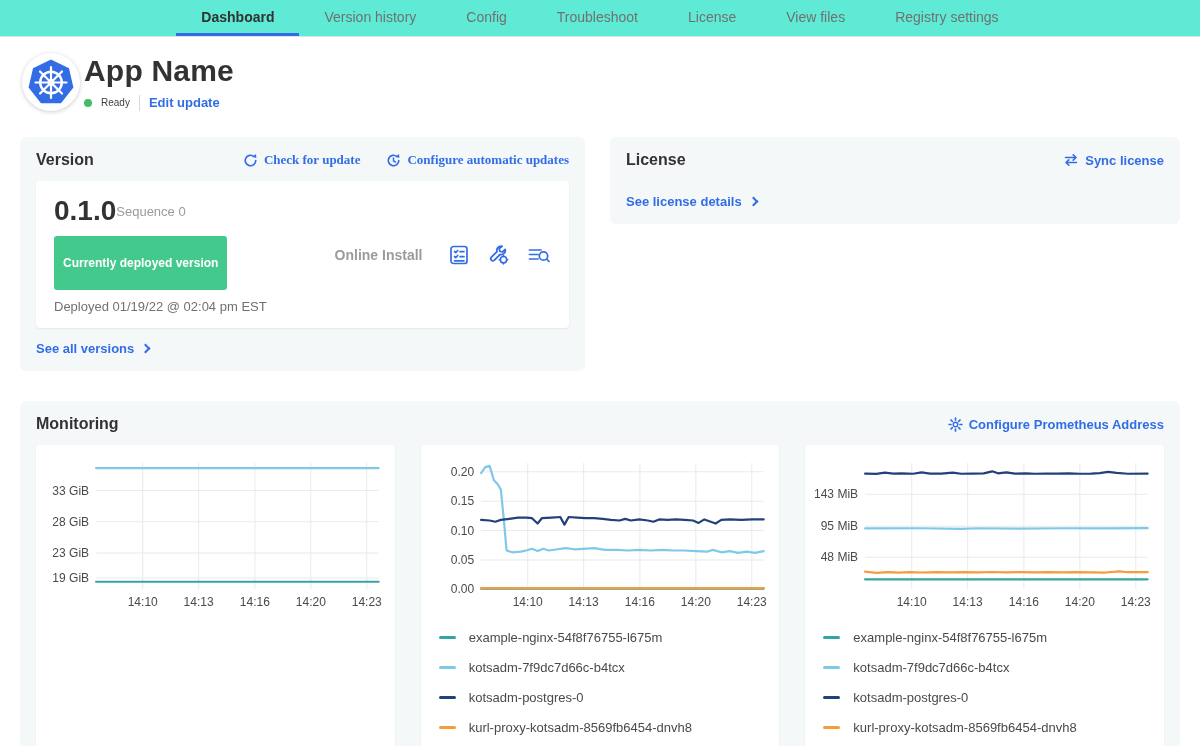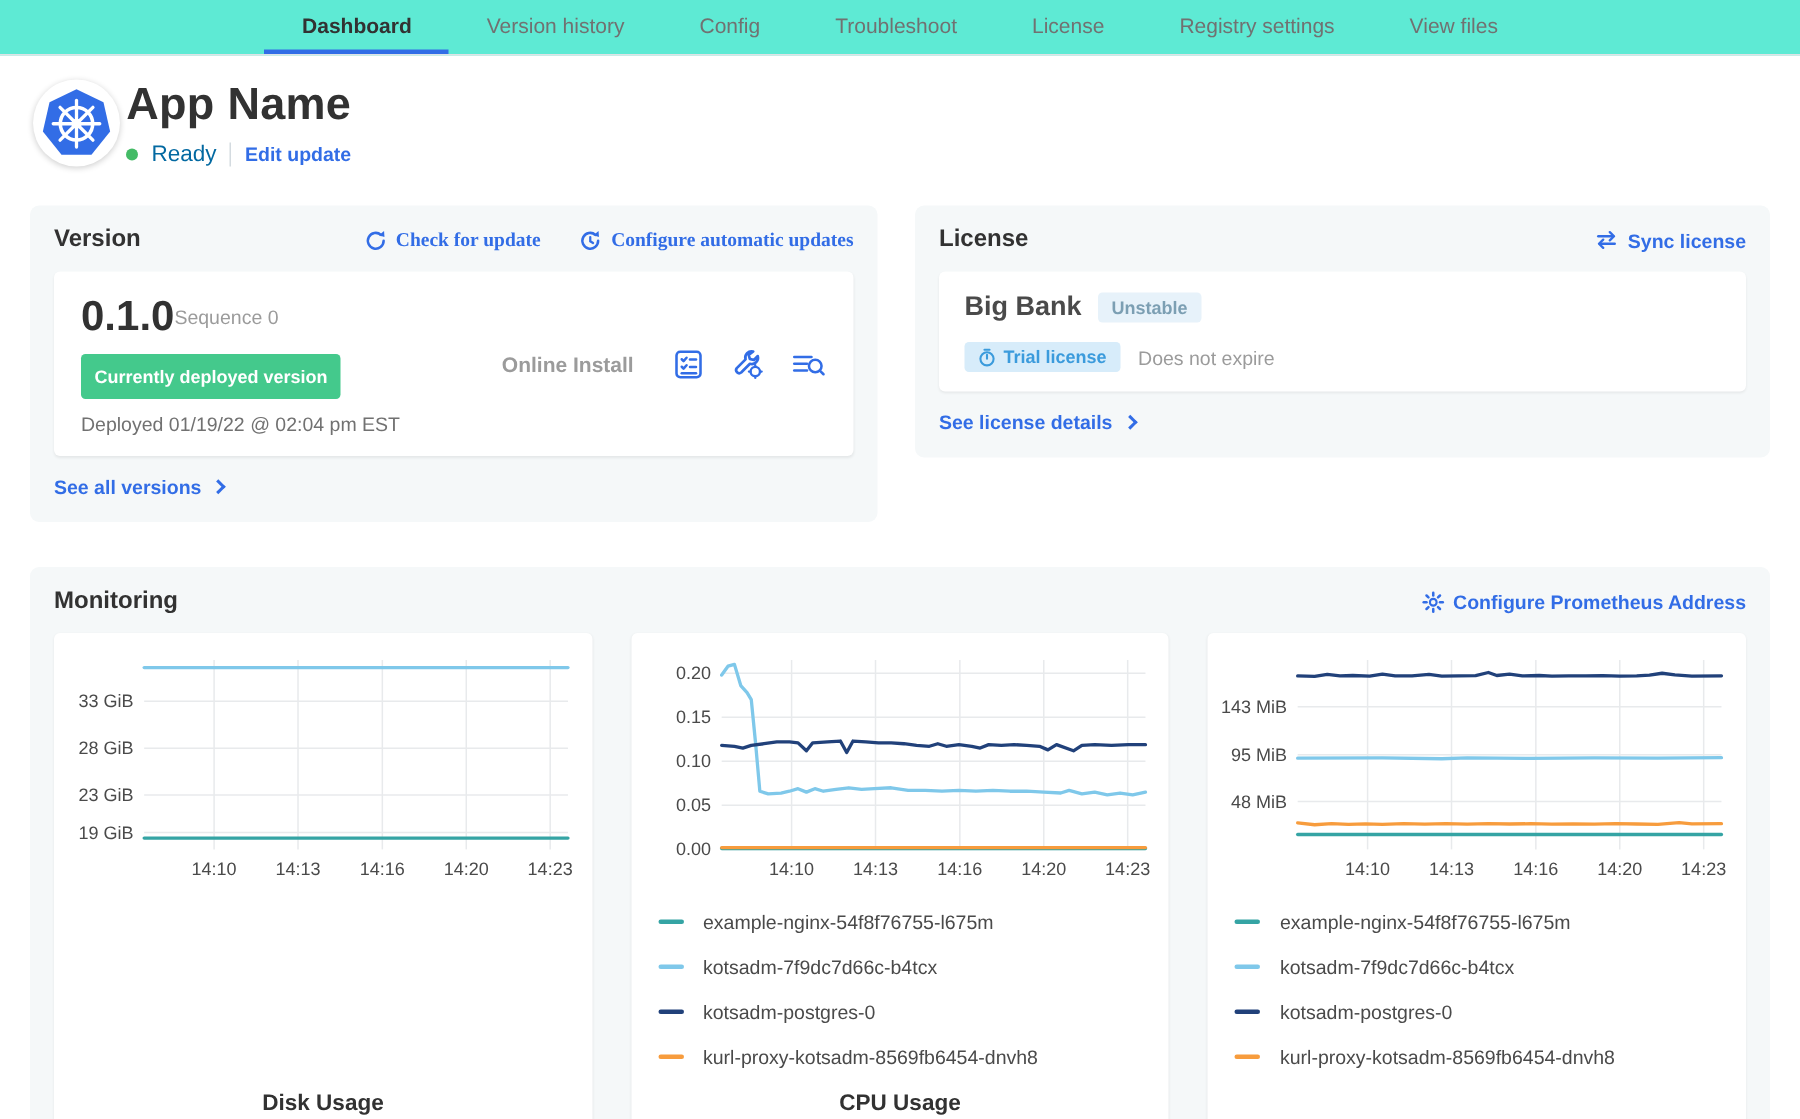--- a/index.html
+++ b/index.html
@@ -15,42 +15,42 @@
   .tab.active { color:#323232; font-weight:bold; border-bottom-color:var(--accent); }
 
   
   .app-header { display:flex; align-items:center; gap:4px; padding:16px 22px 12px;text-align:right; }
   .logo-wrap { width:58px; height:58px; border-radius:50%; background:#fff;
                box-shadow:0 1px 4px rgba(0,0,0,.2); display:flex;
                align-items:center; justify-content:center; }
   .app-title { font-size:30px; font-weight:bold; letter-spacing:.2px; }
   .status-row { display:flex; align-items:center; gap:9px; margin-top:7px; }
   .dot { width:8px; height:8px; border-radius:50%; background:var(--status-green); }
-  .status-text { color:#0369a1; font-size:15px; }
+  .status-text { color:#404040; font-size:10px; }
   .vdiv { width:1px; height:16px; background:#d4dbe0; }
   .link { color:var(--accent); font-weight:bold; font-size:13px; cursor:pointer;
           display:inline-flex; align-items:center; gap:6px; white-space:nowrap; }
   .link svg { flex:0 0 auto; }
 
   
   .cards-row { display:flex; gap:25px; padding:0 20px; margin-top:14px; align-items:flex-start; }
   .panel { background:#f5f8f9; border-radius:6px; padding:14px 16px; }
   .panel-header { display:flex; justify-content:space-between; align-items:center; margin-bottom:12px; }
   .panel-title { font-size:16px; font-weight:bold; }
   .header-links { display:flex; gap:26px;font-family:Liberation Serif, serif; }
   .inner-card { background:#fff; border-radius:4px; box-shadow:0 1px 2px rgba(0,0,0,.07); }
 
   
   .version-panel { width:565px; flex:0 0 auto; }
   .version-inner { display:flex; align-items:center; padding:14px 18px; }
   .version-left { width:255px; }
   .version-number { font-size:28px; font-weight:bold; display:flex; align-items:center; }
   .sequence { font-size:13px; color:#9b9b9b; font-weight:normal; }
   .deployed-badge { display:inline-block; background:var(--deployed-green); color:#fff;
-                    font-size:12px; font-weight:bold; padding:8px 9px; border-radius:3px; margin-top:9px; }
+                    font-size:12px; font-weight:bold; padding:20px 9px; border-radius:3px; margin-top:9px; }
   .deployed-at { font-size:13px; color:#717171; margin-top:9px; }
   .install-type { flex:1; text-align:center; font-size:14px; font-weight:bold; color:#9b9b9b; }
   .icon-btns { display:flex; gap:17px; color:var(--accent); align-items:center; }
   .icon-btn { cursor:pointer; display:flex; }
   .see-link { margin-top:13px; }
   .chev { display:inline-block; width:7px; height:7px; border-right:2px solid var(--accent);
           border-top:2px solid var(--accent); transform:rotate(45deg); margin-left:2px; }
 
   
   .license-panel { flex:1; }
@@ -81,22 +81,22 @@
 <body>
 
 <div class="page">
 
   <div class="topnav">
     <div class="tab active">Dashboard</div>
     <div class="tab">Version history</div>
     <div class="tab">Config</div>
     <div class="tab">Troubleshoot</div>
     <div class="tab">License</div>
+    <div class="tab">View files</div>
     <div class="tab">Registry settings</div>
-    <div class="tab">View files</div>
   </div>
 
   <div class="app-header">
     <div class="logo-wrap">
       <svg width="56" height="56" viewBox="0 0 56 56">
         <polygon points="28,5.5 45.98,14.16 50.42,33.62 37.98,49.22 18.02,49.22 5.58,33.62 10.02,14.16" fill="#326de6"></polygon>
         <g stroke="#fff" stroke-width="2.2" stroke-linecap="round">
           <line x1="28" y1="28.5" x2="43.5" y2="28.5"></line>
             <line x1="28" y1="28.5" x2="38.96" y2="39.46"></line>
           <line x1="28" y1="28.5" x2="28" y2="44"></line>   
@@ -203,37 +203,20 @@
           <svg width="16" height="14" viewBox="0 0 16 14" fill="none" stroke="currentColor" stroke-width="1.6" stroke-linecap="round" stroke-linejoin="round">
             <path d="M2.5 4.5h10"></path>
               <polyline points="10.2,1.8 13,4.5 10.2,7.2"></polyline>
             <path d="M13.5 9.5h-10"></path>
               <polyline points="5.8,6.8 3,9.5 5.8,12.2"></polyline>
           </svg>
           <span>Sync license</span>
         </span>
       </div>
 
-      <div class="inner-card license-inner">
-        <div class="license-row1">
-          <span class="license-name">Big Bank</span>
-          <span class="channel-badge">Unstable</span>
-        </div>
-        <div class="license-row2">
-          <span class="trial-badge">
-            <svg width="12" height="13" viewBox="0 0 12 13" fill="none" stroke="currentColor" stroke-width="1.4" stroke-linecap="round">
-              <circle cx="6" cy="7.2" r="4.4"></circle>
-              <line x1="6" y1="7.2" x2="6" y2="4.6"></line>
-              <line x1="4.3" y1="1.2" x2="7.7" y2="1.2"></line>
-            </svg>
-            <span>Trial license</span>
-          </span>
-          <span class="expiry">Does not expire</span>
-        </div>
-      </div>
 
       <div class="see-link link">
         <span>See license details</span>
           <span class="chev"></span>
       </div>
     </div>
   </div>
 
   <div class="panel monitoring">
     <div class="panel-header">

